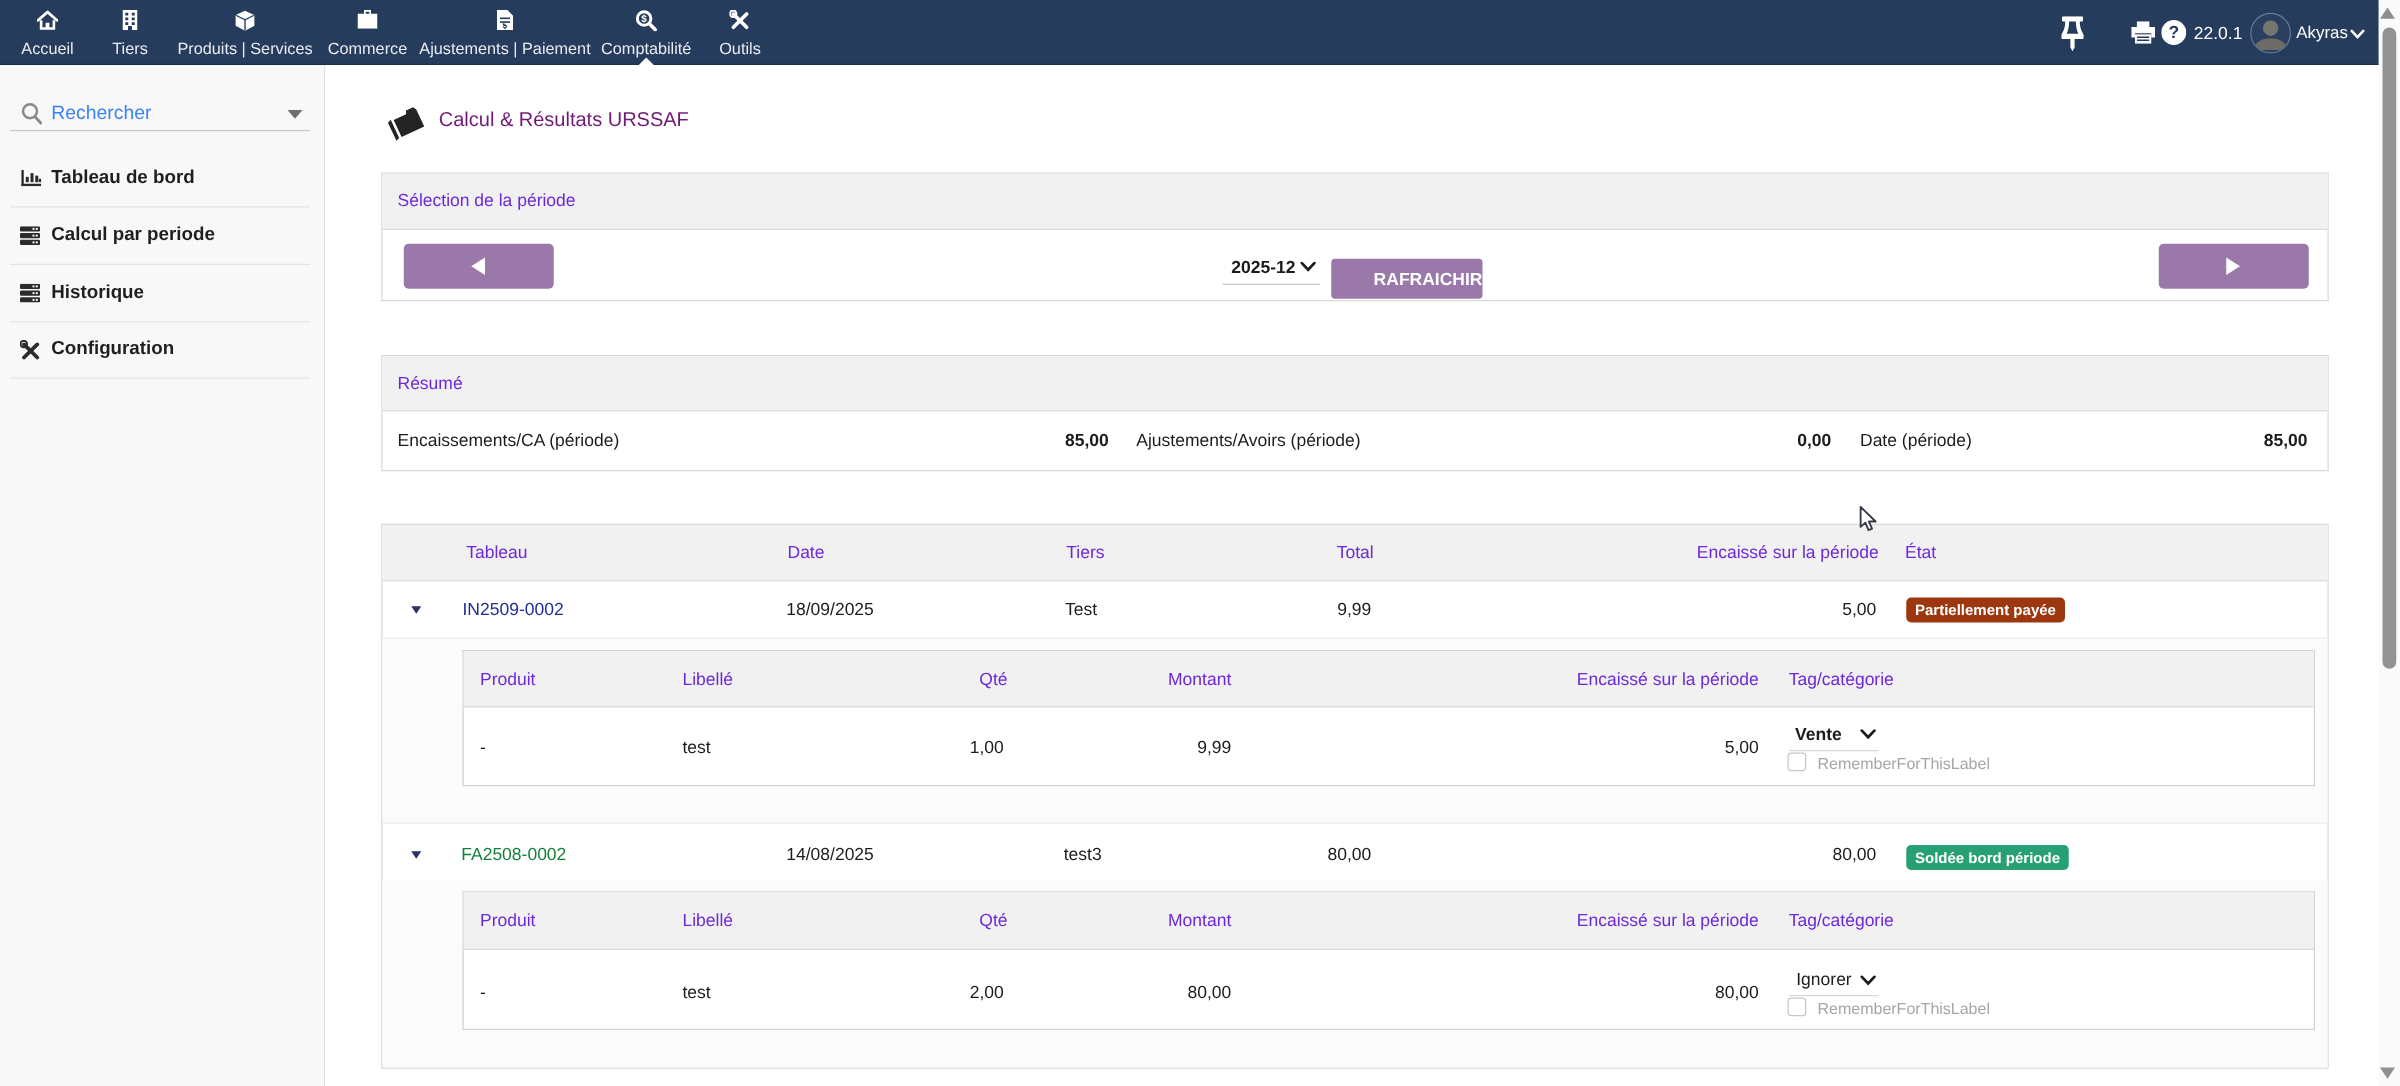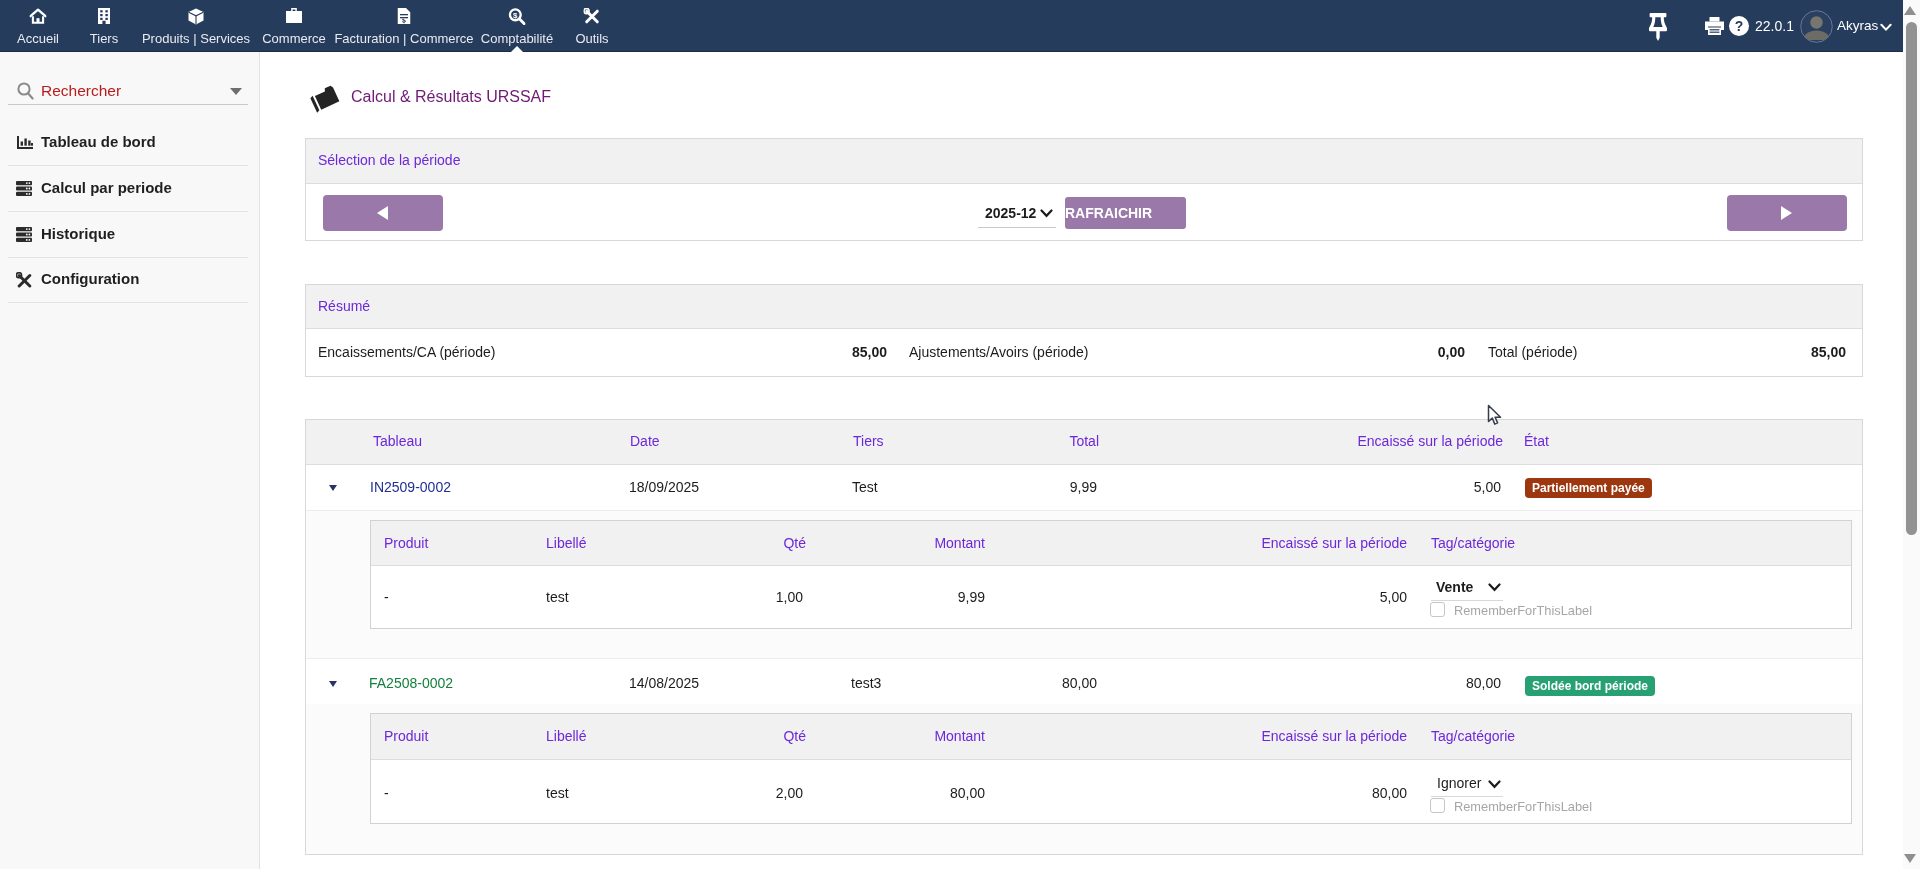--- a/index.html
+++ b/index.html
@@ -81,21 +81,21 @@
   </div>
   <div class="ni" style="left:334px;width:140px">
     <svg width="13" height="16" viewBox="0 0 13 16">
           <path fill="#fff" d="M0 0h8.5L13 4.5V16H0z"></path>
           <g fill="#263c5c">
             <rect x="2.5" y="6" width="8" height="1.3"></rect>
             <rect x="2.5" y="9" width="8" height="1.3"></rect>
             <path d="M6 11.4h1v.6c.8.1 1.3.6 1.3 1.2 0 .7-.6 1-1.3 1.2v.8H6v-.7c-.9-.1-1.4-.6-1.4-1.3h1.1c0 .3.3.5.8.5.6 0 .8-.2.8-.4 0-.3-.4-.4-1-.5-.9-.2-1.6-.5-1.6-1.3 0-.6.5-1 1.3-1.1z"></path>
           </g>
         </svg>
-    <div class="lbl">Facturation | Commerce</div>
+    <div class="lbl">Ajustements | Paiement</div>
   </div>
   <div class="ni" style="left:467px;width:100px">
     <svg width="17" height="17" viewBox="0 0 17 17">
           <circle cx="6.8" cy="6.8" r="5.4" fill="none" stroke="#fff" stroke-width="2.4"></circle>
           <line x1="11" y1="11" x2="15.8" y2="15.8" stroke="#fff" stroke-width="2.8" stroke-linecap="round"></line>
           <text x="6.8" y="9.6" font-size="8" font-weight="bold" fill="#fff" text-anchor="middle" font-family="Liberation Sans,sans-serif">$</text>
         </svg>
     <div class="lbl">Comptabilité</div>
   </div>
   <div class="ni" style="left:562px;width:60px">
@@ -141,21 +141,21 @@
   <svg class="abs" style="left:1880px;top:23px" width="12" height="9" viewBox="0 0 13 9">
         <path d="M1.5 1.5L6.5 6.8 11.5 1.5" fill="none" stroke="#fff" stroke-width="2.2" stroke-linecap="round"></path>
       </svg>
 </div>
 
 <div id="sidebar"></div>
 <svg class="abs" style="left:17px;top:82px" width="17" height="18" viewBox="0 0 17 18">
       <circle cx="7" cy="7" r="5.6" fill="none" stroke="#8a8a8a" stroke-width="2"></circle>
       <line x1="11.2" y1="11.6" x2="15.6" y2="16.4" stroke="#8a8a8a" stroke-width="2.2" stroke-linecap="round"></line>
     </svg>
-<div class="abs" style="left:41px;top:82px;font-size:15.5px;color:#b91c1c;line-height:18px">Rechercher</div>
+<div class="abs" style="left:41px;top:82px;font-size:15.5px;color:#3b82f6;line-height:18px">Rechercher</div>
 <div class="abs" style="left:230px;top:88px;width:0;height:0;border-left:6px solid transparent;border-right:6px solid transparent;border-top:7px solid #6e6e6e"></div>
 <div class="abs" style="left:8px;top:104px;width:240px;height:1px;background:#c9c9c9"></div>
 
 <svg class="abs" style="left:17px;top:136px" width="16" height="13" viewBox="0 0 16 13">
       <g fill="#2b2b2b">
         <rect x="0" y="0" width="2" height="13"></rect>
         <rect x="0" y="11" width="16" height="2"></rect>
         <rect x="3.6" y="5.5" width="2.4" height="4.2"></rect>
         <rect x="7.4" y="2.5" width="2.4" height="7.2"></rect>
         <rect x="11.2" y="4.5" width="2.4" height="5.2"></rect>
@@ -223,33 +223,33 @@
   <div class="panel-h" style="height:45px"></div>
 </div>
 <div class="t hd" style="left:318px;top:150px">Sélection de la période</div>
 <div class="pbtn" style="left:323px;top:195px;width:120px;height:36px"></div>
 <div class="abs" style="left:377px;top:206px;width:0;height:0;border-top:7px solid transparent;border-bottom:7px solid transparent;border-right:11px solid #fff"></div>
 <div class="t" style="left:985px;top:203px;font-weight:600">2025-12</div>
 <svg class="abs" style="left:1040px;top:209px" width="13" height="9" viewBox="0 0 13 9">
       <path d="M1.5 1.5L6.5 6.8 11.5 1.5" fill="none" stroke="#1c1c1c" stroke-width="2.2" stroke-linecap="round"></path>
     </svg>
 <div class="ul" style="left:978px;top:227px;width:78px;background:#c9c9c9"></div>
-<div class="pbtn" style="left:1065px;top:197px;width:121px;height:32px;line-height:32px;text-align:left;color:#fff;font-weight:bold;font-size:14px;border-radius:3px">RAFRAICHIR</div>
+<div class="pbtn" style="left:1065px;top:207px;width:121px;height:32px;line-height:32px;text-align:right;color:#fff;font-weight:bold;font-size:14px;border-radius:3px">RAFRAICHIR</div>
 <div class="pbtn" style="left:1727px;top:195px;width:120px;height:36px"></div>
 <div class="abs" style="left:1781px;top:206px;width:0;height:0;border-top:7px solid transparent;border-bottom:7px solid transparent;border-left:11px solid #fff"></div>
 
 <div class="panel" style="top:284px;height:93px">
   <div class="panel-h" style="height:44px"></div>
 </div>
 <div class="t hd" style="left:318px;top:296px">Résumé</div>
 <div class="t" style="left:318px;top:342px">Encaissements/CA (période)</div>
 <div class="t rt" style="right:1033px;top:342px;font-weight:bold">85,00</div>
 <div class="t" style="left:909px;top:342px">Ajustements/Avoirs (période)</div>
 <div class="t rt" style="right:455px;top:342px;font-weight:bold">0,00</div>
-<div class="t" style="left:1488px;top:342px">Total (période)</div>
+<div class="t" style="left:1488px;top:342px">Date (période)</div>
 <div class="t rt" style="right:74px;top:342px;font-weight:bold">85,00</div>
 
 <div class="panel" style="top:419px;height:436px">
   <div class="panel-h" style="height:45px"></div>
 </div>
 <div class="abs" style="left:306px;top:511px;width:1556px;height:147px;background:#fbfbfb"></div>
 <div class="abs" style="left:306px;top:704px;width:1556px;height:150px;background:#fbfbfb"></div>
 <div class="t hd" style="left:373px;top:431px">Tableau</div>
 <div class="t hd" style="left:630px;top:431px">Date</div>
 <div class="t hd" style="left:853px;top:431px">Tiers</div>

